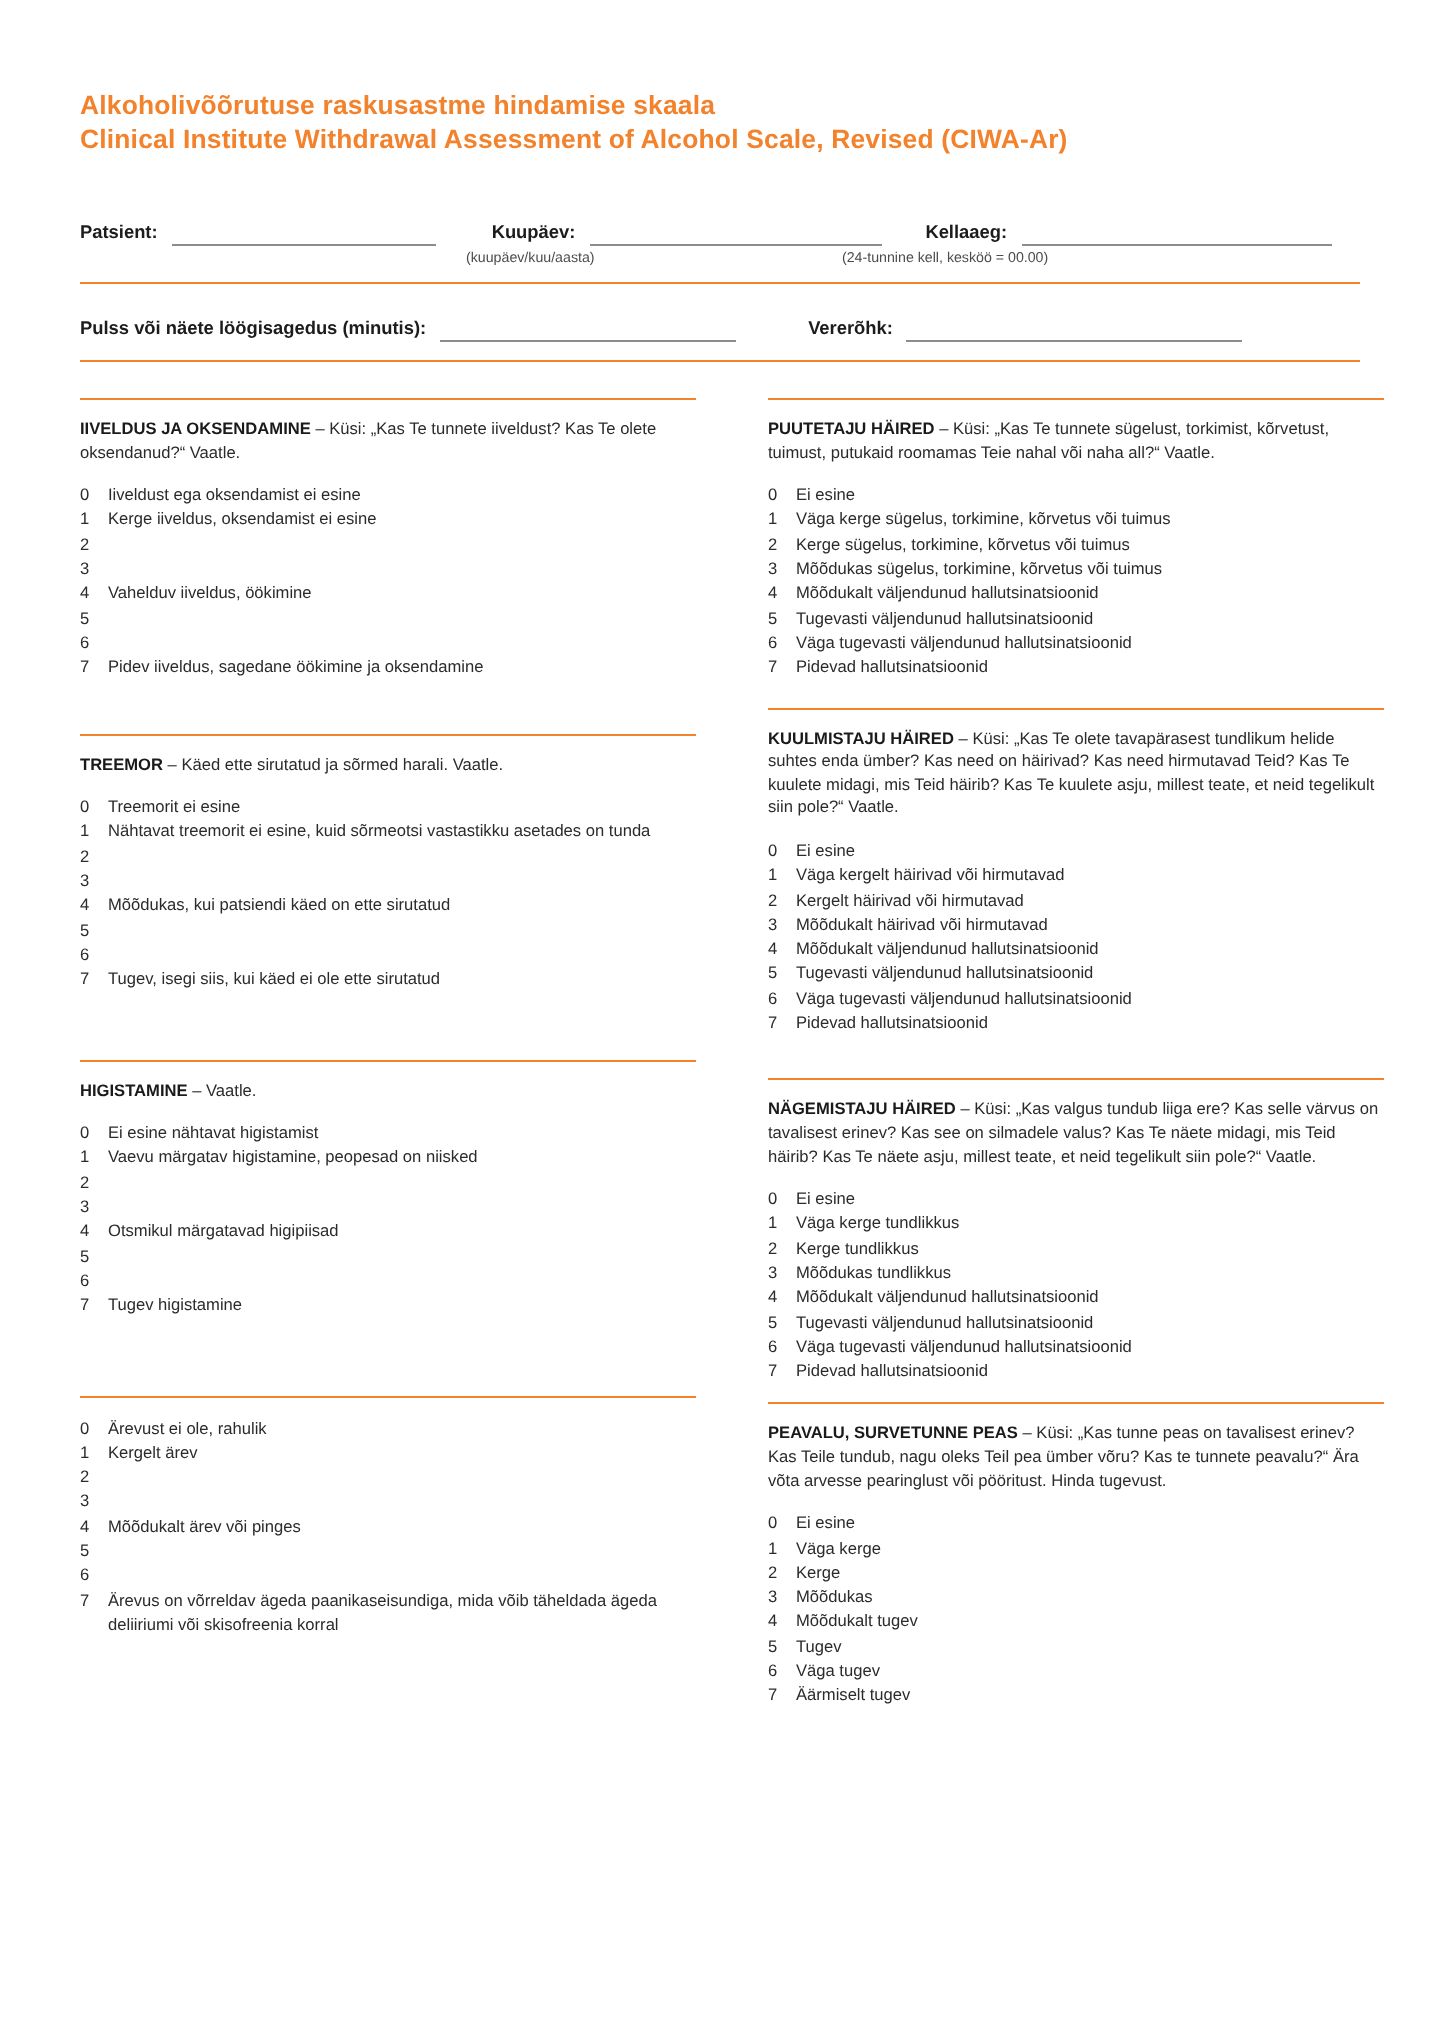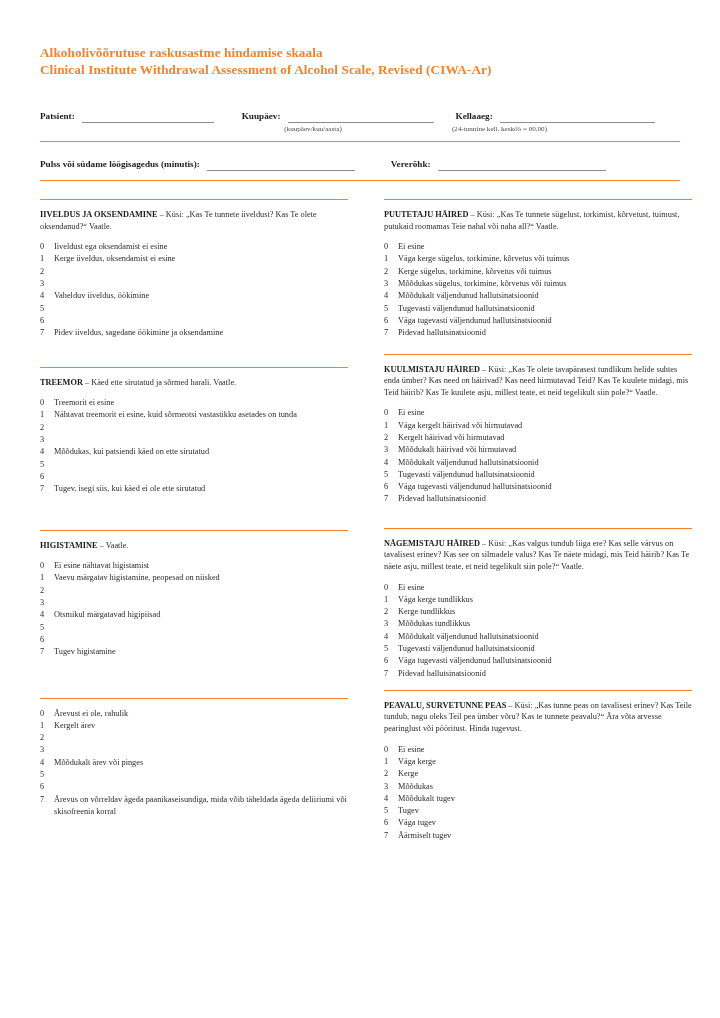--- a/index.html
+++ b/index.html
@@ -14,21 +14,20 @@
     font-family: "Liberation Sans", sans-serif;
     color: #262626;
     -webkit-font-smoothing: antialiased;
   }
   .page {
     position: relative;
     width: 720px;
     height: 1018px;
     box-sizing: border-box;
     padding: 0 40px;
-    font-family: Liberation Serif, serif;
   }
 
   
   .title-block { padding-top: 44px; }
   .title-line {
     color: #F2822C;
     font-weight: bold;
     font-size: 13.2px;
     line-height: 17px;
     letter-spacing: 0.1px;
@@ -53,21 +52,20 @@
     height: 13px;
   }
   .field-gap { width: 7px; }
   .caption-row {
     display: flex;
     margin-top: 2px;
   }
   .caption {
     font-size: 7.1px;
     color: #4c4c4c;
-    text-align: center;
     white-space: nowrap;
   }
 
   .hr-orange {
     border: 0;
     border-top: 1.4px solid #F2822C;
     margin: 0;
     width: 100%;
   }
   .rule-top { margin-top: 8px; }
@@ -152,21 +150,21 @@
       <span style="width:193px"></span>
       <span class="caption" style="width:160px">(kuupäev/kuu/aasta)</span>
       <span style="width:28px"></span>
       <span class="caption" style="width:157px">(24-tunnine kell, kesköö = 00.00)</span>
     </div>
   </div>
 
   <hr class="hr-orange rule-top">
 
   <div class="vitals-row">
-    <span class="field-label">Pulss või südame löögisagedus (minutis):</span>
+    <span class="field-label">Pulss või näete löögisagedus (minutis):</span>
     <span class="field-gap"></span>
     <span class="field-rule" style="width:148px"></span>
     <span style="width:36px"></span>
     <span class="field-label">Vererõhk:</span>
     <span class="field-gap"></span>
     <span class="field-rule" style="width:168px"></span>
   </div>
 
   <hr class="hr-orange rule-bottom">
 

